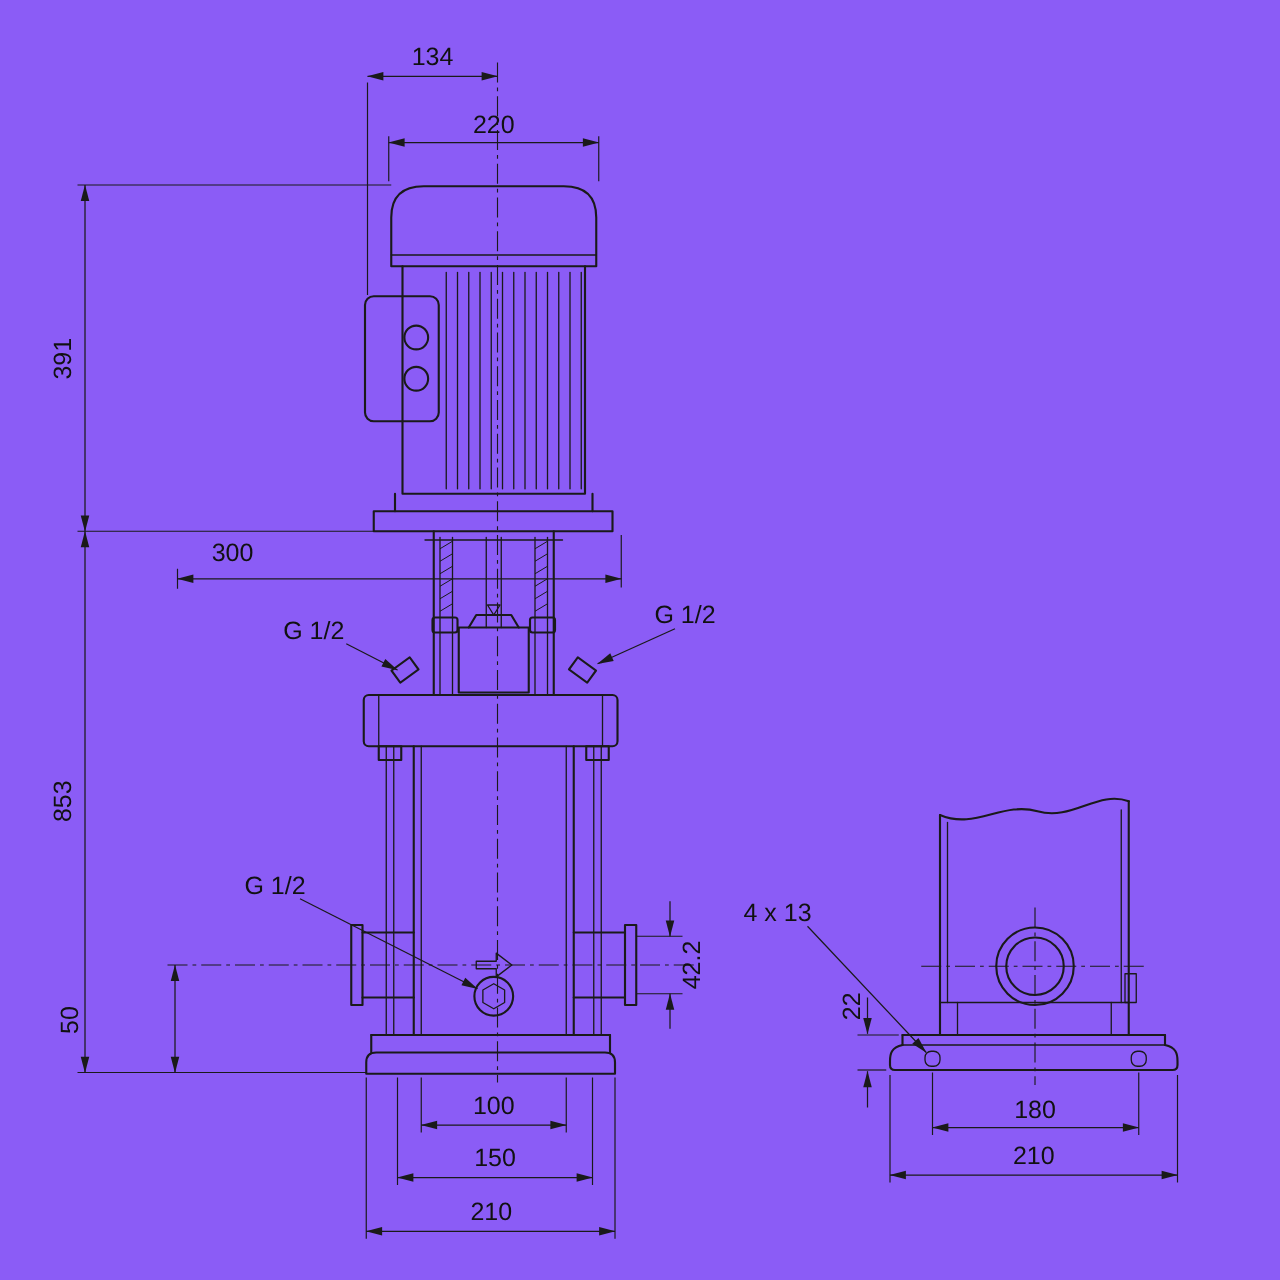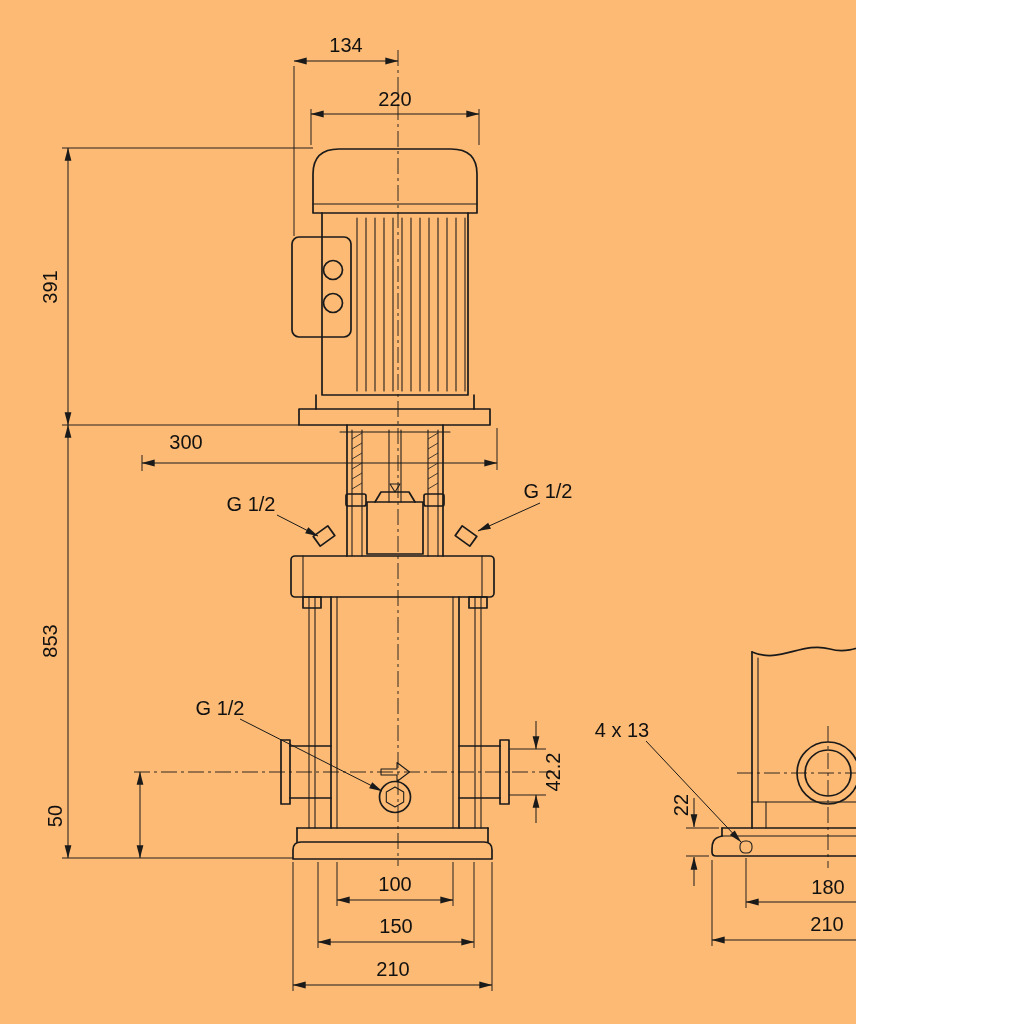--- a/index.html
+++ b/index.html
@@ -1,16 +1,16 @@
 <!DOCTYPE html>
 <html><head>
 <meta charset="utf-8">
 <style>
   html,body{margin:0;padding:0;background:#ffffff;}
-  .stage{position:relative;width:856px;height:1024px;background:#fdba74;overflow:hidden;}
+  .stage{position:relative;width:1024px;height:1024px;background:#8b5cf6;overflow:hidden;}
   svg{display:block;}
   .o  {fill:none;stroke:#1a1a1a;stroke-width:1.7;stroke-linejoin:round;stroke-linecap:round;}
   .o2 {fill:none;stroke:#1a1a1a;stroke-width:1.05;stroke-linejoin:round;stroke-linecap:round;}
   .h  {fill:none;stroke:#1a1a1a;stroke-width:.8;}
   .dim{fill:none;stroke:#1a1a1a;stroke-width:1;}
   .ext{fill:none;stroke:#1a1a1a;stroke-width:.95;}
   .cl {fill:none;stroke:#1a1a1a;stroke-width:.9;stroke-dasharray:16 4 3 4;}
   .dimtxt{font-family:"Liberation Sans",sans-serif;font-size:20px;fill:#111;text-anchor:middle;}
 </style>
 </head>

